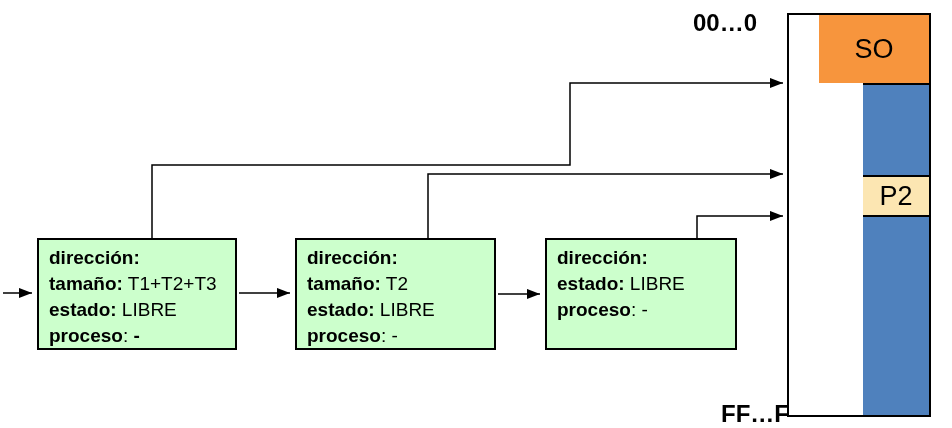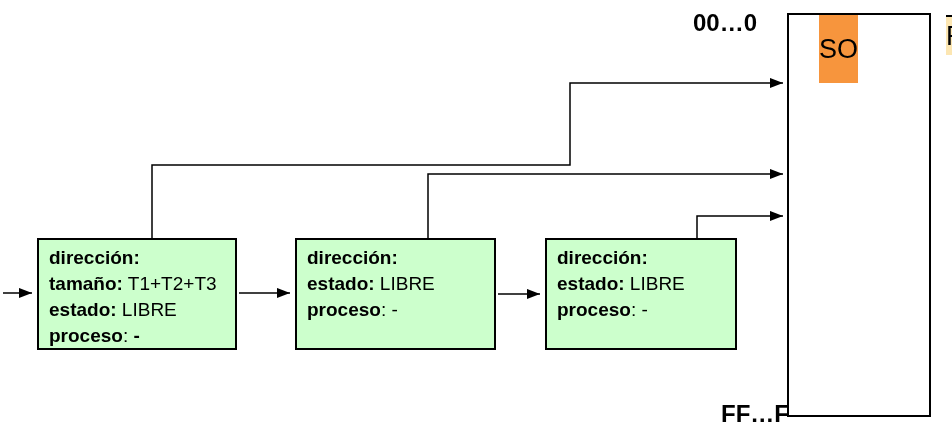--- a/index.html
+++ b/index.html
@@ -15,21 +15,21 @@
     padding:5px 8px 0 10px; font-size:19px; line-height:26px; white-space:nowrap;
   }
   .node .b { font-weight:bold; }
   .n1 { left:37px;  width:200px; }
   .n2 { left:295px; width:201px; }
   .n3 { left:545px; width:192px; }
 
   .membar {
     position:absolute; left:787px; top:13px; width:144px; height:404px;
     box-sizing:border-box; border:2px solid #000;
-    display:flex; padding-left:30px;
+    display:flex; flex-direction:column;padding-left:30px;
   }
   .seg {
     box-sizing:border-box; display:flex; align-items:center; justify-content:center;
     font-size:27px;
   }
   .seg + .seg { border-top:2px solid #000;margin-left:44px; }
   .seg-os   { height:68px;  background:#f7953d; }
   .seg-free1{ height:92px;  background:#4f81bd; }
   .seg-p2   { height:40px;  background:#fce6b2; }
   .seg-free2{ height:200px; background:#4f81bd; }
@@ -59,20 +59,21 @@
 
   <div class="node n1">
     <div><span class="b">dirección:</span><span></span><span class="b"></span></div>
     <div><span class="b">tamaño:</span><span> T1+T2+T3</span><span class="b"></span></div>
     <div><span class="b">estado:</span><span> LIBRE</span><span class="b"></span></div>
     <div><span class="b">proceso</span><span>: </span><span class="b">-</span></div>
   </div>
 
   <div class="node n2">
     <div><span class="b">dirección:</span><span></span><span class="b"></span></div>
+    <div><span class="b">tamaño:</span><span> T2</span><span class="b"></span></div>
     <div><span class="b">estado:</span><span> LIBRE</span><span class="b"></span></div>
     <div><span class="b">proceso</span><span>: -</span><span class="b"></span></div>
   </div>
 
   <div class="node n3">
     <div><span class="b">dirección:</span><span></span><span class="b"></span></div>
     <div><span class="b">estado:</span><span> LIBRE</span><span class="b"></span></div>
     <div><span class="b">proceso</span><span>: -</span><span class="b"></span></div>
   </div>
 

